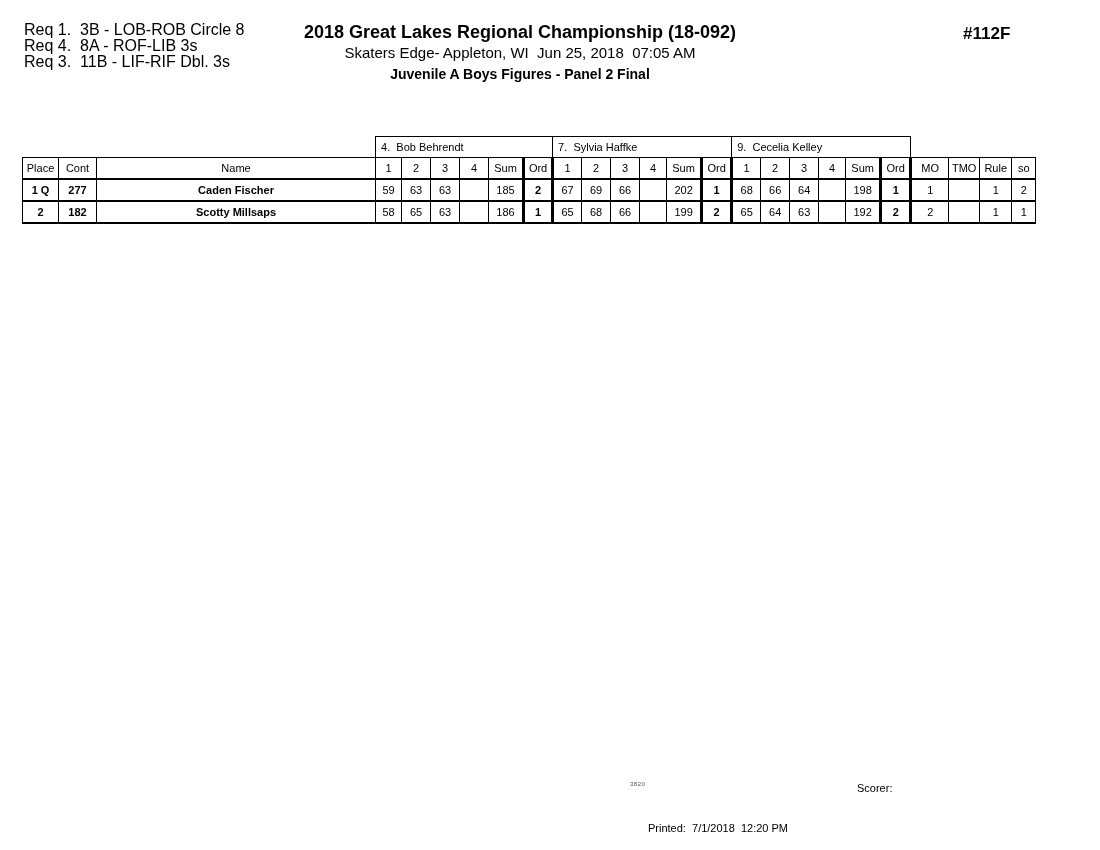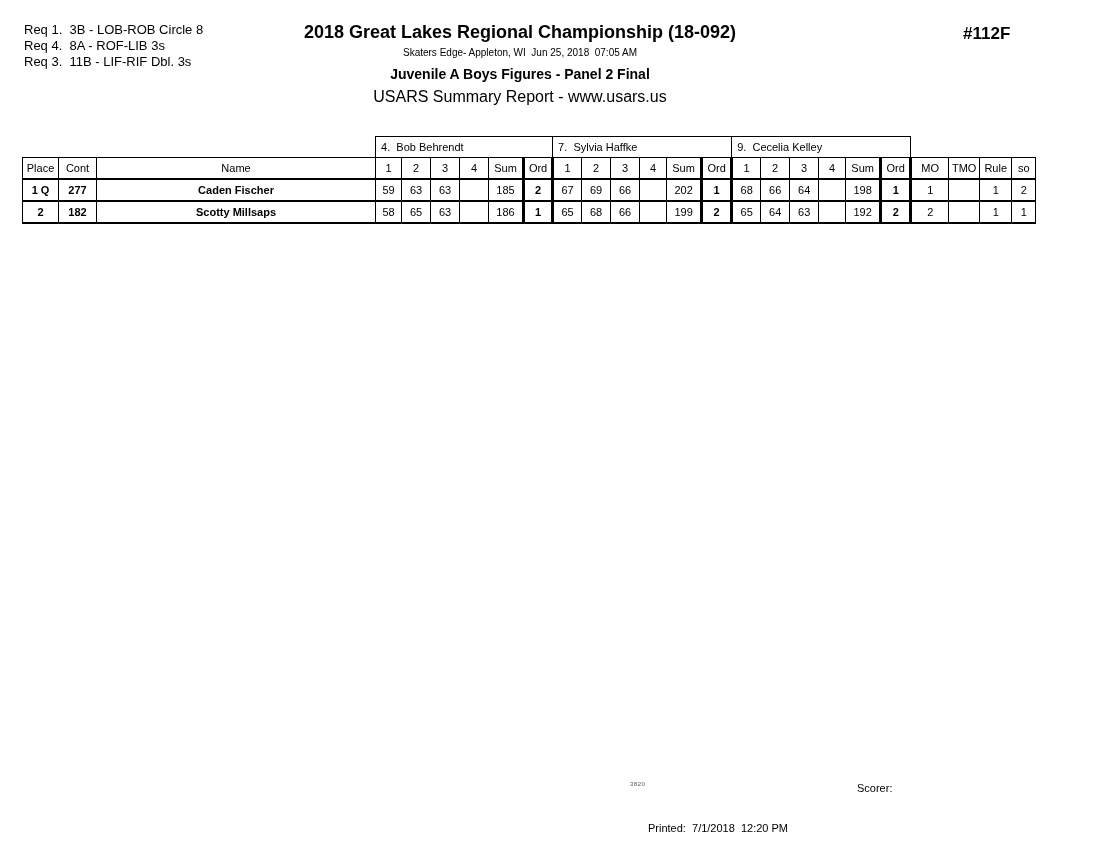--- a/index.html
+++ b/index.html
@@ -14,33 +14,33 @@
     width: 1100px;
     height: 850px;
     background: #ffffff;
     overflow: hidden;
   }
   
   .req-block {
     position: absolute;
     left: 24px;
     top: 22px;
-    font-size: 13px;
+    font-size: 16px;
     line-height: 16px;
   }
   .req-line { white-space: pre; }
   .titles {
     position: absolute;
     left: 0;
     top: 22px;
     width: 1040px;
     text-align: center;
   }
   .title-main  { font-size: 18px; font-weight: bold; line-height: 21px; white-space: pre; }
-  .title-venue { font-size: 10px; line-height: 19px; white-space: pre; }
+  .title-venue { font-size: 15px; line-height: 19px; white-space: pre; }
   .title-event { font-size: 14px; font-weight: bold; line-height: 24px; white-space: pre; }
   .title-report{ font-size: 16px; line-height: 21px; white-space: pre; }
   .event-number {
     position: absolute;
     left: 963px;
     top: 24px;
     font-size: 17px;
     font-weight: bold;
   }
   
@@ -106,21 +106,20 @@
   <div class="req-block">
     <div class="req-line">Req 1.  3B - LOB-ROB Circle 8</div>
     <div class="req-line">Req 4.  8A - ROF-LIB 3s</div>
     <div class="req-line">Req 3.  11B - LIF-RIF Dbl. 3s</div>
   </div>
 
   <div class="titles">
     <div class="title-main">2018 Great Lakes Regional Championship (18-092)</div>
     <div class="title-venue">Skaters Edge- Appleton, WI  Jun 25, 2018  07:05 AM</div>
     <div class="title-event">Juvenile A Boys Figures - Panel 2 Final</div>
-    <div class="title-report">USARS Summary Report - www.usars.us</div>
   </div>
 
   <div class="event-number">#112F</div>
 
   <table class="results">
     <colgroup>
       <col style="width:36px">
         <col style="width:38px">
         <col style="width:279px">
       <col style="width:26px">

